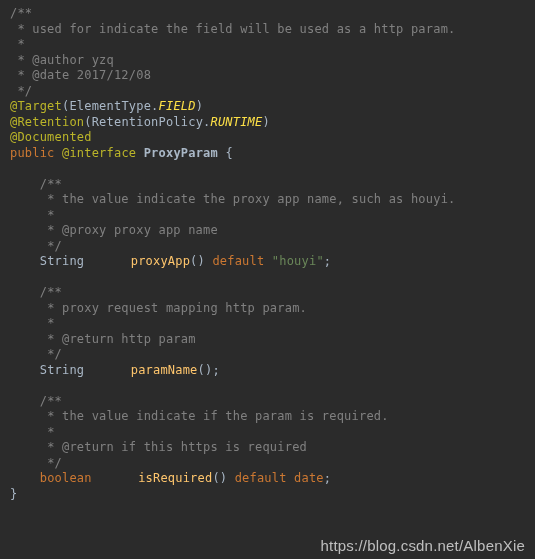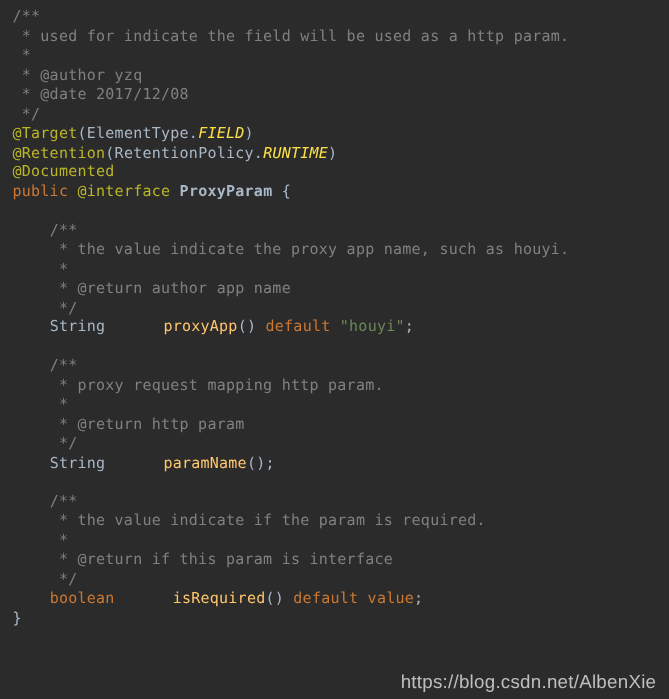--- a/index.html
+++ b/index.html
@@ -53,32 +53,32 @@
 <span class="comment"> * @date 2017/12/08</span>
 <span class="comment"> */</span>
 <span class="anno">@Target</span><span class="white">(</span><span class="white">ElementType</span><span class="white">.</span><span class="enumcst">FIELD</span><span class="white">)</span>
 <span class="anno">@Retention</span><span class="white">(</span><span class="white">RetentionPolicy</span><span class="white">.</span><span class="enumcst">RUNTIME</span><span class="white">)</span>
 <span class="anno">@Documented</span>
 <span class="kw-pub">public</span> <span class="anno">@interface</span> <span class="clsname">ProxyParam</span> <span class="brace">{</span>
 
     <span class="comment">/**</span>
     <span class="comment"> * the value indicate the proxy app name, such as houyi.</span>
     <span class="comment"> *</span>
-    <span class="comment"> * @return author app name</span>
+    <span class="comment"> * @proxy proxy app name</span>
     <span class="comment"> */</span>
     <span class="white">String</span> <span class="method">proxyApp</span><span class="white">()</span> <span class="kw-orange">default</span> <span class="str">"houyi"</span><span class="white">;</span>
 
     <span class="comment">/**</span>
     <span class="comment"> * proxy request mapping http param.</span>
     <span class="comment"> *</span>
     <span class="comment"> * @return http param</span>
     <span class="comment"> */</span>
     <span class="white">String</span> <span class="method">paramName</span><span class="white">()</span><span class="white">;</span>
 
     <span class="comment">/**</span>
     <span class="comment"> * the value indicate if the param is required.</span>
     <span class="comment"> *</span>
-    <span class="comment"> * @return if this param is interface</span>
+    <span class="comment"> * @return if this https is required</span>
     <span class="comment"> */</span>
-    <span class="kw-orange">boolean</span> <span class="method">isRequired</span><span class="white">()</span> <span class="kw-orange">default</span> <span class="kw-orange">value</span><span class="white">;</span>
+    <span class="kw-orange">boolean</span> <span class="method">isRequired</span><span class="white">()</span> <span class="kw-orange">default</span> <span class="kw-orange">date</span><span class="white">;</span>
 <span class="brace">}</span></pre>
 
 <div id="watermark">https://blog.csdn.net/AlbenXie</div>
 
 </body></html>

